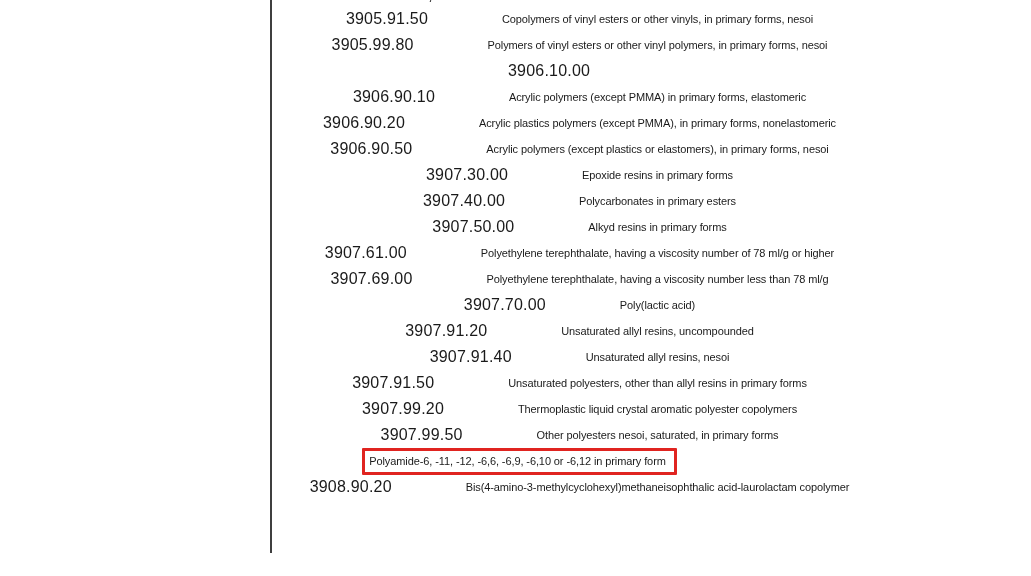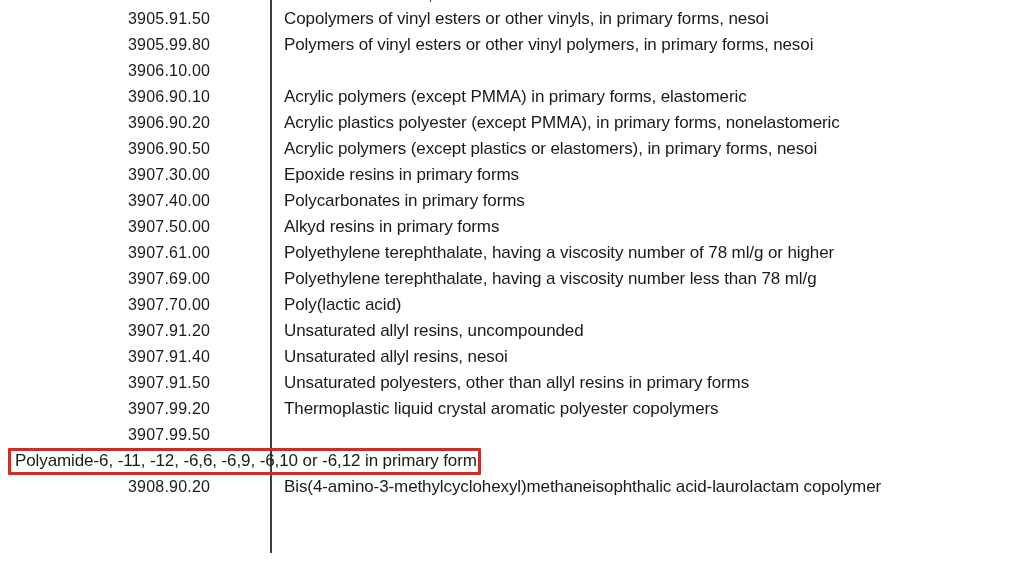--- a/index.html
+++ b/index.html
@@ -35,41 +35,42 @@
     position: absolute;
     left: 0;
     top: 6px;
     width: 100%;
   }
   .row {
     display: flex;
     align-items: center;
     height: 26px;
     white-space: nowrap;
+    justify-content: center;
   }
   .code {
     box-sizing: border-box;
     width: 271px;
     padding-left: 128px;
     font-size: 16px;
     letter-spacing: 0.2px;
     flex: 0 0 auto;
   }
   .desc {
     margin-left: 13px;
-    font-size: 17px;
+    font-size: 11px;
     letter-spacing: -0.1px;
   }
   .desc.highlighted {
     display: inline-flex;
     align-items: center;
     box-sizing: border-box;
     height: 27px;
     margin-left: 8px;
-    padding: 0 1px 0 4px;
+    padding: 0 8px 0 4px;
     border: 3px solid var(--hl-color, #e02420);
     border-radius: 1px;
   }
 </style>
 </head>
 <body>
 
 <div class="page">
   <span class="clipped-fragment">,</span>
   <div class="column-divider"></div>
@@ -88,38 +89,38 @@
     <div class="code">3906.10.00</div>
   </div>
 
   <div class="row">
     <div class="code">3906.90.10</div>
     <span class="desc">Acrylic polymers (except PMMA) in primary forms, elastomeric</span>
   </div>
 
   <div class="row">
     <div class="code">3906.90.20</div>
-    <span class="desc">Acrylic plastics polyester (except PMMA), in primary forms, nonelastomeric</span>
+    <span class="desc">Acrylic plastics polymers (except PMMA), in primary forms, nonelastomeric</span>
   </div>
 
   <div class="row">
     <div class="code">3906.90.50</div>
     <span class="desc">Acrylic polymers (except plastics or elastomers), in primary forms, nesoi</span>
   </div>
 
 
 
   <div class="row">
     <div class="code">3907.30.00</div>
     <span class="desc">Epoxide resins in primary forms</span>
   </div>
 
   <div class="row">
     <div class="code">3907.40.00</div>
-    <span class="desc">Polycarbonates in primary forms</span>
+    <span class="desc">Polycarbonates in primary esters</span>
   </div>
 
   <div class="row">
     <div class="code">3907.50.00</div>
     <span class="desc">Alkyd resins in primary forms</span>
   </div>
 
   <div class="row">
     <div class="code">3907.61.00</div>
     <span class="desc">Polyethylene terephthalate, having a viscosity number of 78 ml/g or higher</span>
@@ -150,20 +151,21 @@
     <span class="desc">Unsaturated polyesters, other than allyl resins in primary forms</span>
   </div>
 
   <div class="row">
     <div class="code">3907.99.20</div>
     <span class="desc">Thermoplastic liquid crystal aromatic polyester copolymers</span>
   </div>
 
   <div class="row">
     <div class="code">3907.99.50</div>
+    <span class="desc">Other polyesters nesoi, saturated, in primary forms</span>
   </div>
 
   <div class="row">
     <span class="desc highlighted">Polyamide-6, -11, -12, -6,6, -6,9, -6,10 or -6,12 in primary form</span>
   </div>
 
   <div class="row">
     <div class="code">3908.90.20</div>
     <span class="desc">Bis(4-amino-3-methylcyclohexyl)methaneisophthalic acid-laurolactam copolymer</span>
   </div>

